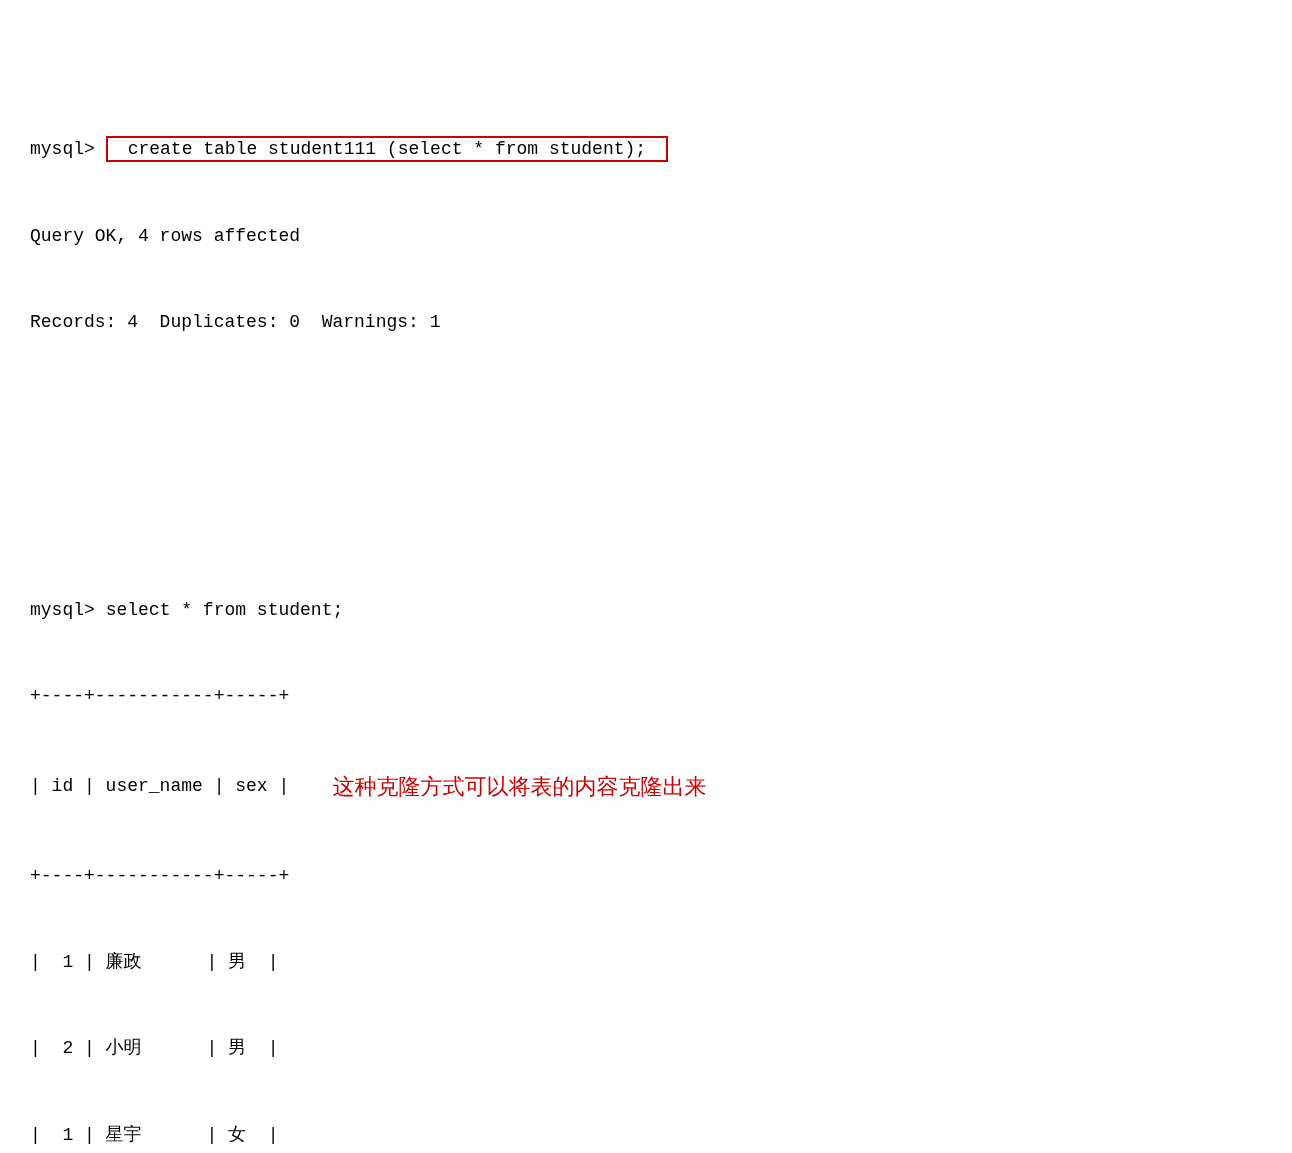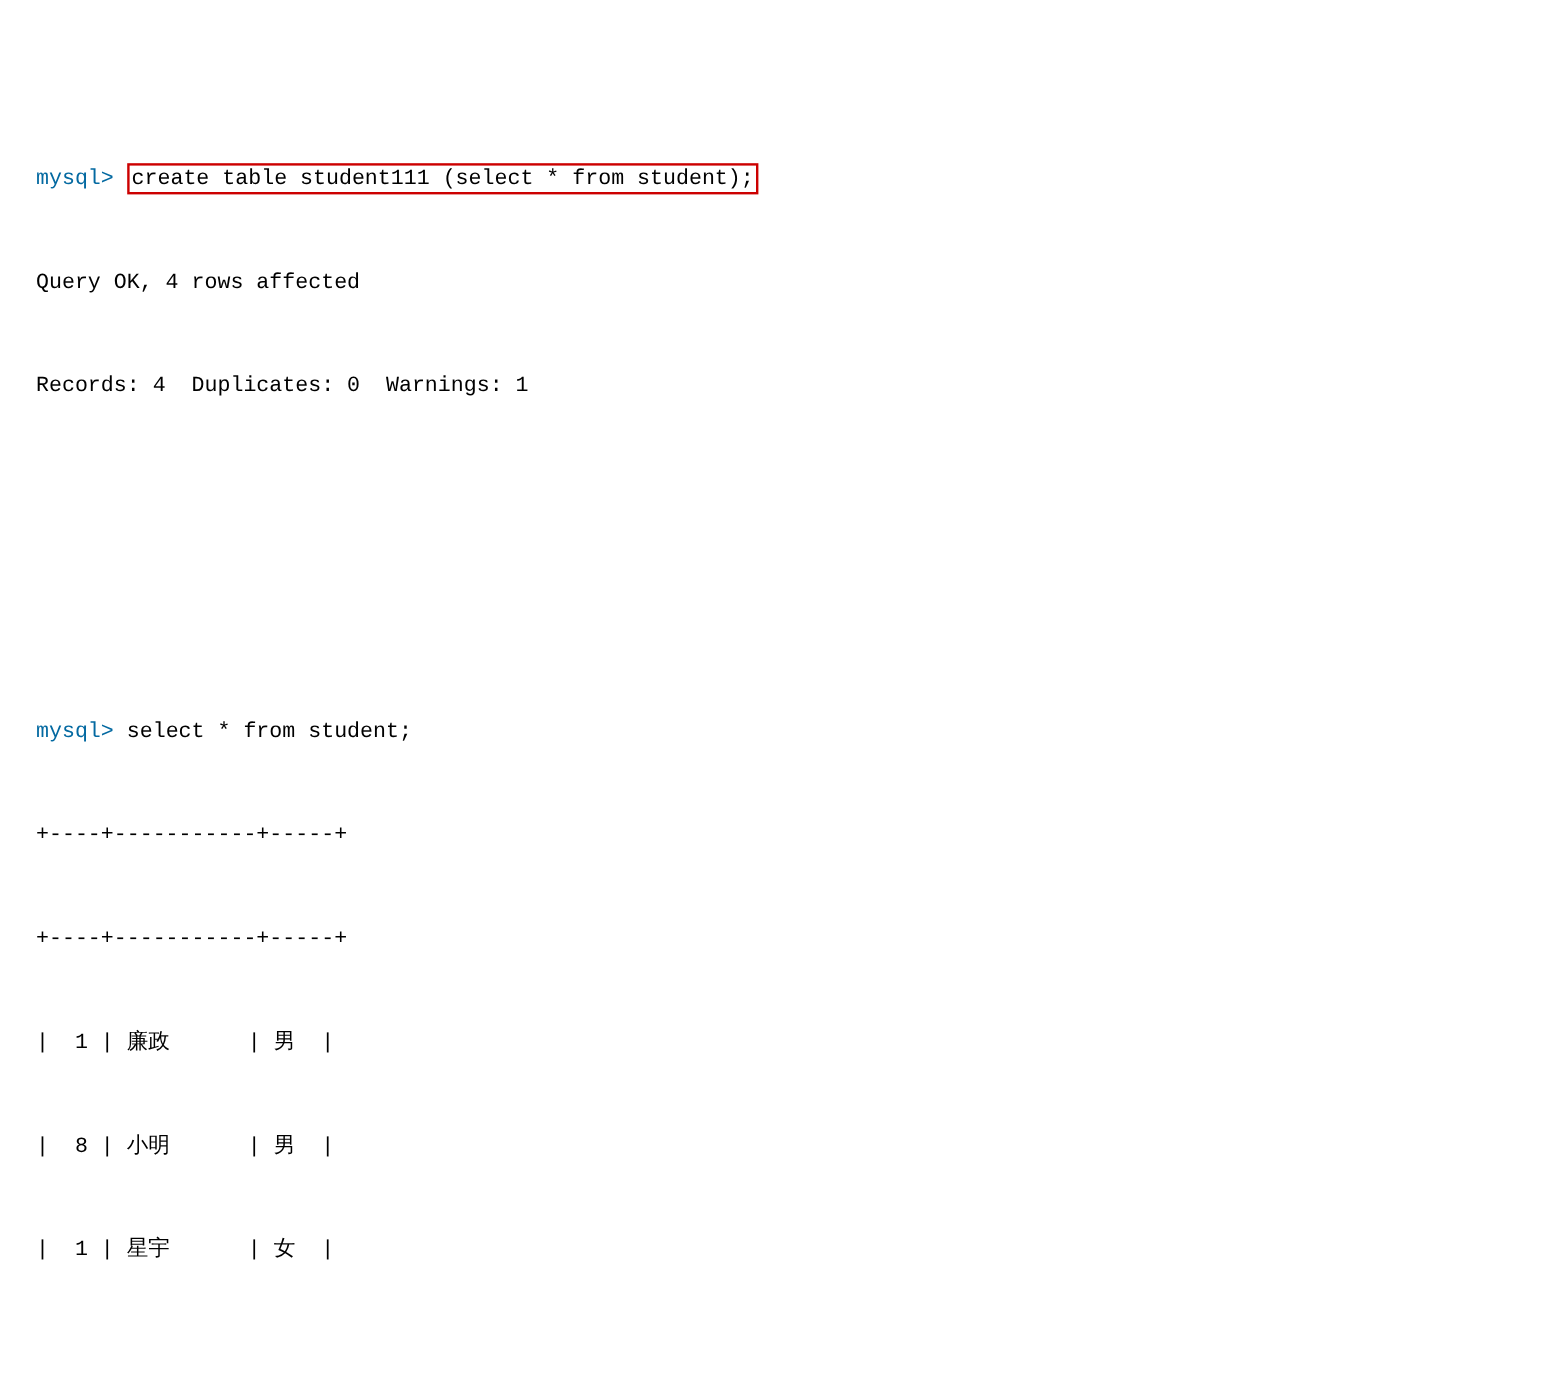--- a/index.html
+++ b/index.html
@@ -23,27 +23,27 @@
       line-height: 1.6;
       white-space: pre;
     }
 
     .line {
       display: block;
       margin: 0;
     }
 
     .prompt {
-      color: #0369a1;
+      color: #000000;
     }
 
     .command-highlighted {
       display: inline;
       border: 2px solid #cc0000;
-      padding: 1px 2px;
+      padding: 1px 20px;
     }
 
     .annotation {
       color: #cc0000;
       font-family: 'SimSun', 'STSong', serif;
       font-size: 22px;
       white-space: nowrap;
     }
 
     .inline-annotation-row {
@@ -64,23 +64,27 @@
   <span class="line"><span class="prompt">mysql&gt; </span><span class="command-highlighted">create table student111 (select * from student);</span></span>
   <span class="line">Query OK, 4 rows affected</span>
   <span class="line">Records: 4  Duplicates: 0  Warnings: 1</span>
 
   
   <span class="line">&nbsp;</span>
 
   
   <span class="line"><span class="prompt">mysql&gt; </span>select * from student;</span>
   <span class="line">+----+-----------+-----+</span>
+  <div class="inline-annotation-row">
+    <span class="line-text">| id | user_name | sex |    </span>
+    <span class="annotation">这种克隆方式可以将表的内容克隆出来</span>
+  </div>
   <span class="line">+----+-----------+-----+</span>
   <span class="line">|  1 | 廉政      | 男  |</span>
-  <span class="line">|  8 | 小明      | 男  |</span>
+  <span class="line">|  2 | 小明      | 男  |</span>
   <span class="line">|  1 | 星宇      | 女  |</span>
   
   
   
 
   
   
 
   
   

